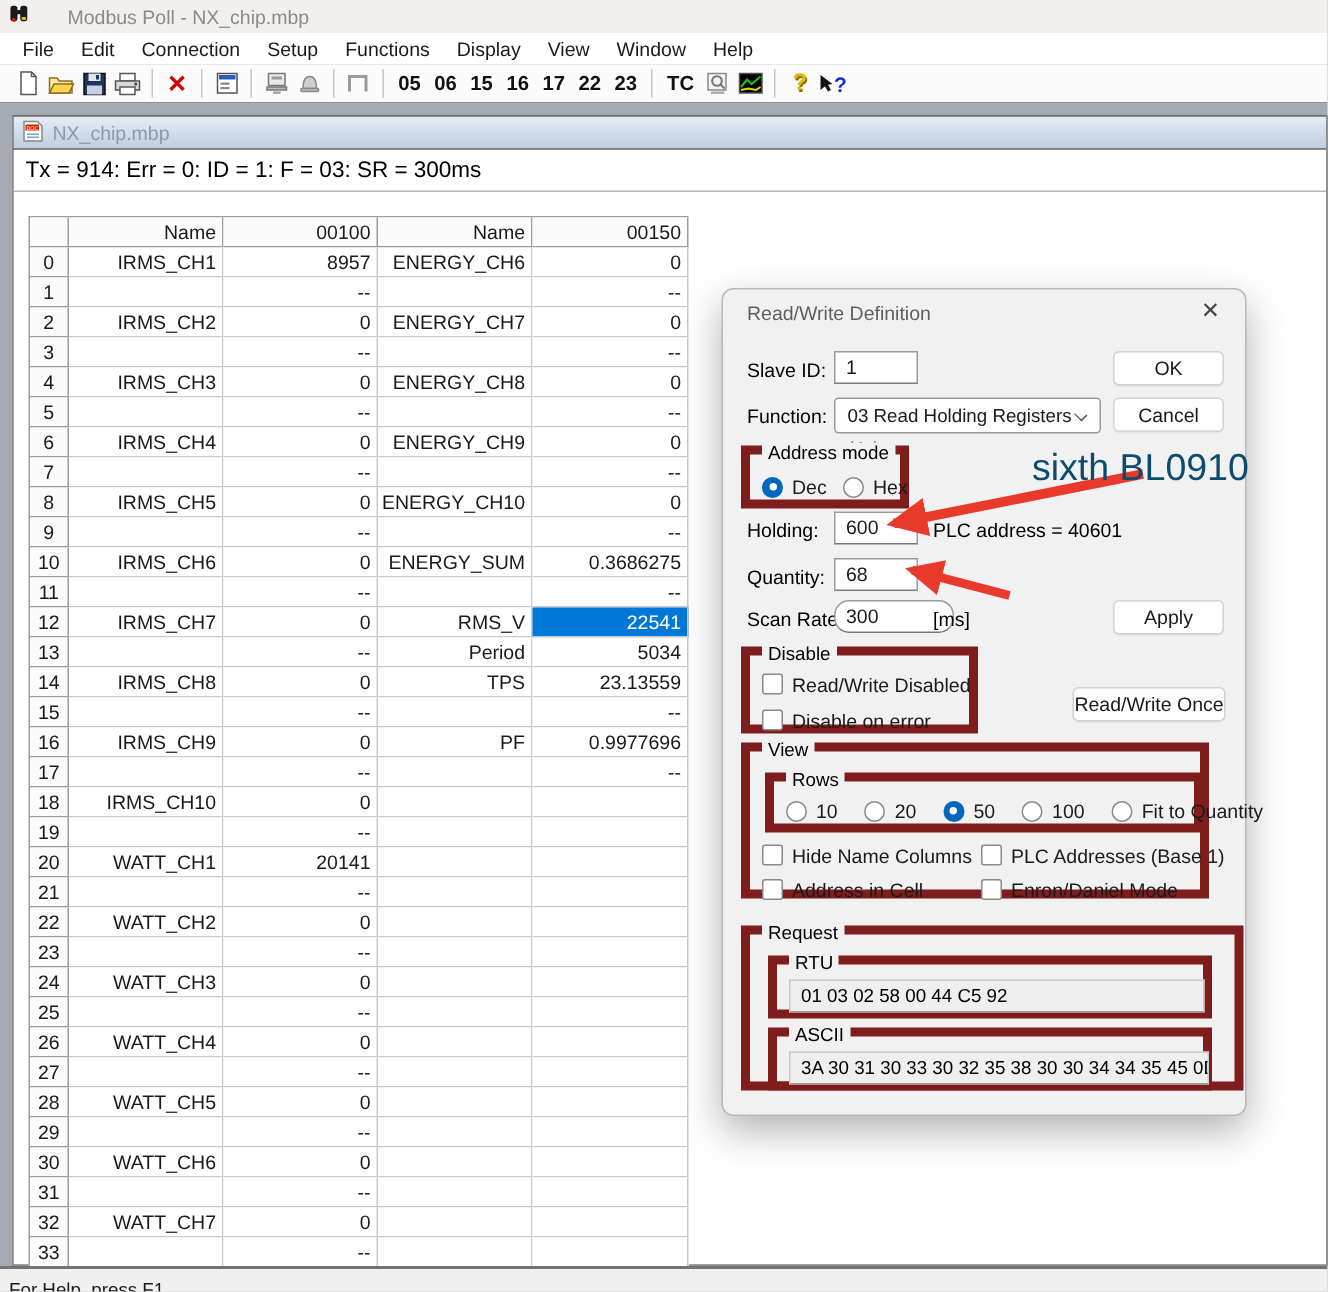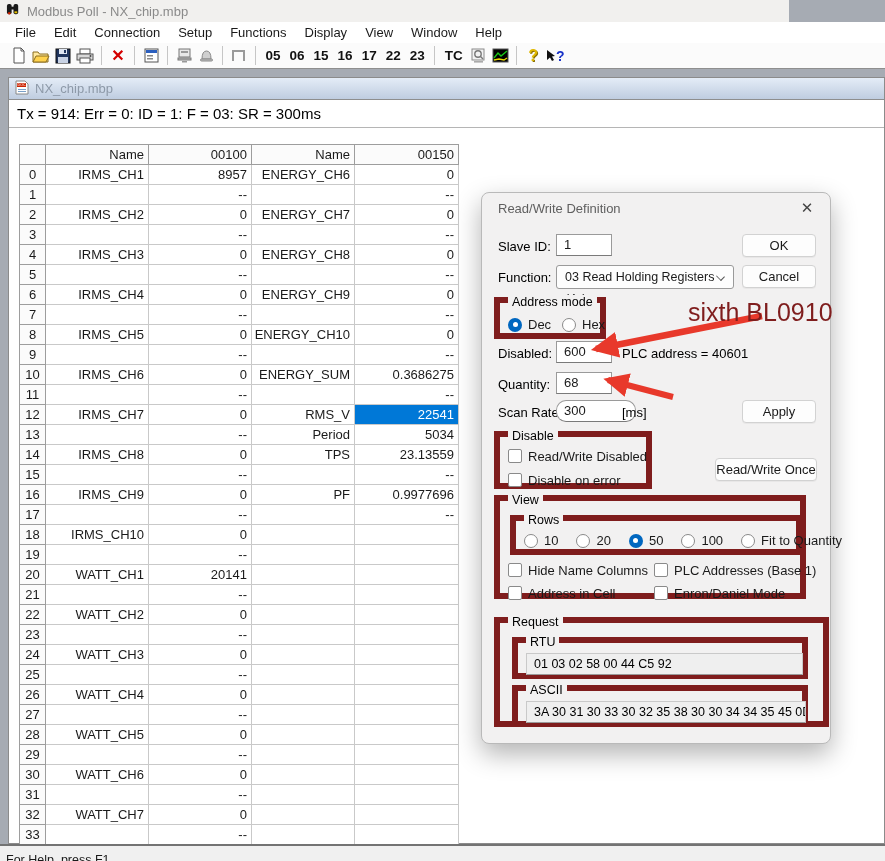--- a/index.html
+++ b/index.html
@@ -1,20 +1,20 @@
 <!DOCTYPE html>
 <html><head>
 <meta charset="utf-8">
 <style>
   * { margin:0; padding:0; box-sizing:border-box; }
   html,body { width:885px; height:861px; }
   body { font-family:"Liberation Sans", sans-serif; font-size:13px; color:#1a1a1a; background:#a6abb3; overflow:hidden; position:relative; }
 
   
-  .titlebar { position:absolute; left:0; top:0; width:789px; height:22px; background:#f1f0ee; display:flex; align-items:center; padding-left:6px; gap:6px; }
+  .titlebar { position:absolute; left:0; top:0; width:885px; height:22px; background:#f1f0ee; display:flex; align-items:center; padding-left:6px; gap:24px; }
   .titlebar .title { color:#8a8a8a; font-size:13px; }
   .menubar { position:absolute; left:0; top:22px; width:885px; height:21px; background:#ffffff; display:flex; align-items:center; padding-left:6px; }
   .menu-item { padding:2px 9px; font-size:13px; color:#1a1a1a; cursor:default; }
   .toolbar { position:absolute; left:0; top:43px; width:885px; height:26px; background:#fbfbfb; border-bottom:1px solid #8f8f8f; display:flex; align-items:center; padding-left:8px; }
   .tb-ico { width:22px; height:20px; display:flex; align-items:center; justify-content:center; }
   .tb-sep { width:1px; height:19px; background:#c6c6c6; margin:0 5px; flex:none; }
   .tb-num { font-weight:bold; font-size:13.5px; color:#111; padding:0 4.5px; }
   .tb-red-x { color:#d40000; font-weight:bold; font-size:16px; }
   .tb-help { color:#e0b800; font-weight:bold; font-size:16px; text-shadow:1px 1px 0 #8a7000; }
   .tb-chelp { font-weight:bold; font-size:13px; }
@@ -408,21 +408,21 @@
     <span class="radio on" style="position:absolute; left:8px; top:14px;">
         <span class="rb"></span>
         <span>Dec</span>
       </span>
     <span class="radio" style="position:absolute; left:62px; top:14px;">
         <span class="rb"></span>
         <span>Hex</span>
       </span>
   </div>
 
-  <div class="dlabel" style="left:16px; top:153px;">Disabled:</div>
+  <div class="dlabel" style="left:16px; top:153px;">Holding:</div>
   <div class="tfield" style="left:74px; top:148px; width:56px;">600</div>
   <div class="dlabel" style="left:140px; top:153px;">PLC address = 40601</div>
 
   <div class="dlabel" style="left:16px; top:184px;">Quantity:</div>
   <div class="tfield" style="left:74px; top:179px; width:56px;">68</div>
 
   <div class="dlabel" style="left:16px; top:212px;">Scan Rate:</div>
   <div class="tfield" style="left:74px; top:207px; width:80px;border-radius:10px;">300</div>
   <div class="dlabel" style="left:140px; top:212px;">[ms]</div>
   <div class="dbtn" style="left:260px; top:207px; width:74px;">Apply</div>
@@ -491,21 +491,21 @@
       <span class="legend">RTU</span>
       <div class="sunken" style="left:8px; top:10px; width:277px;">01 03 02 58 00 44 C5 92</div>
     </div>
     <div class="group" style="left:12px; top:62px; width:296px; height:42px;">
       <span class="legend">ASCII</span>
       <div class="sunken" style="left:8px; top:10px; width:280px;">3A 30 31 30 33 30 32 35 38 30 30 34 34 35 45 0D 0A</div>
     </div>
   </div>
 </div>
 
-<div class="annot-text" style="color: #7f1d1d;">sixth BL0910</div>
+<div class="annot-text" style="color: #0c4a6e;">sixth BL0910</div>
 <svg class="annot-svg" viewBox="0 0 885 861">
   <defs>
     <marker id="ah" markerWidth="5" markerHeight="5" refX="3.4" refY="2" orient="auto" markerUnits="strokeWidth">
       <path d="M0,0 L4.2,2 L0,4 Z" fill="#e8392b"></path>
     </marker>
   </defs>
   <line x1="762" y1="316" x2="596" y2="349" stroke="#e8392b" stroke-width="6.5" marker-end="url(#ah)"></line>
   <line x1="673" y1="397" x2="608" y2="380" stroke="#e8392b" stroke-width="6" marker-end="url(#ah)"></line>
 </svg>
 

